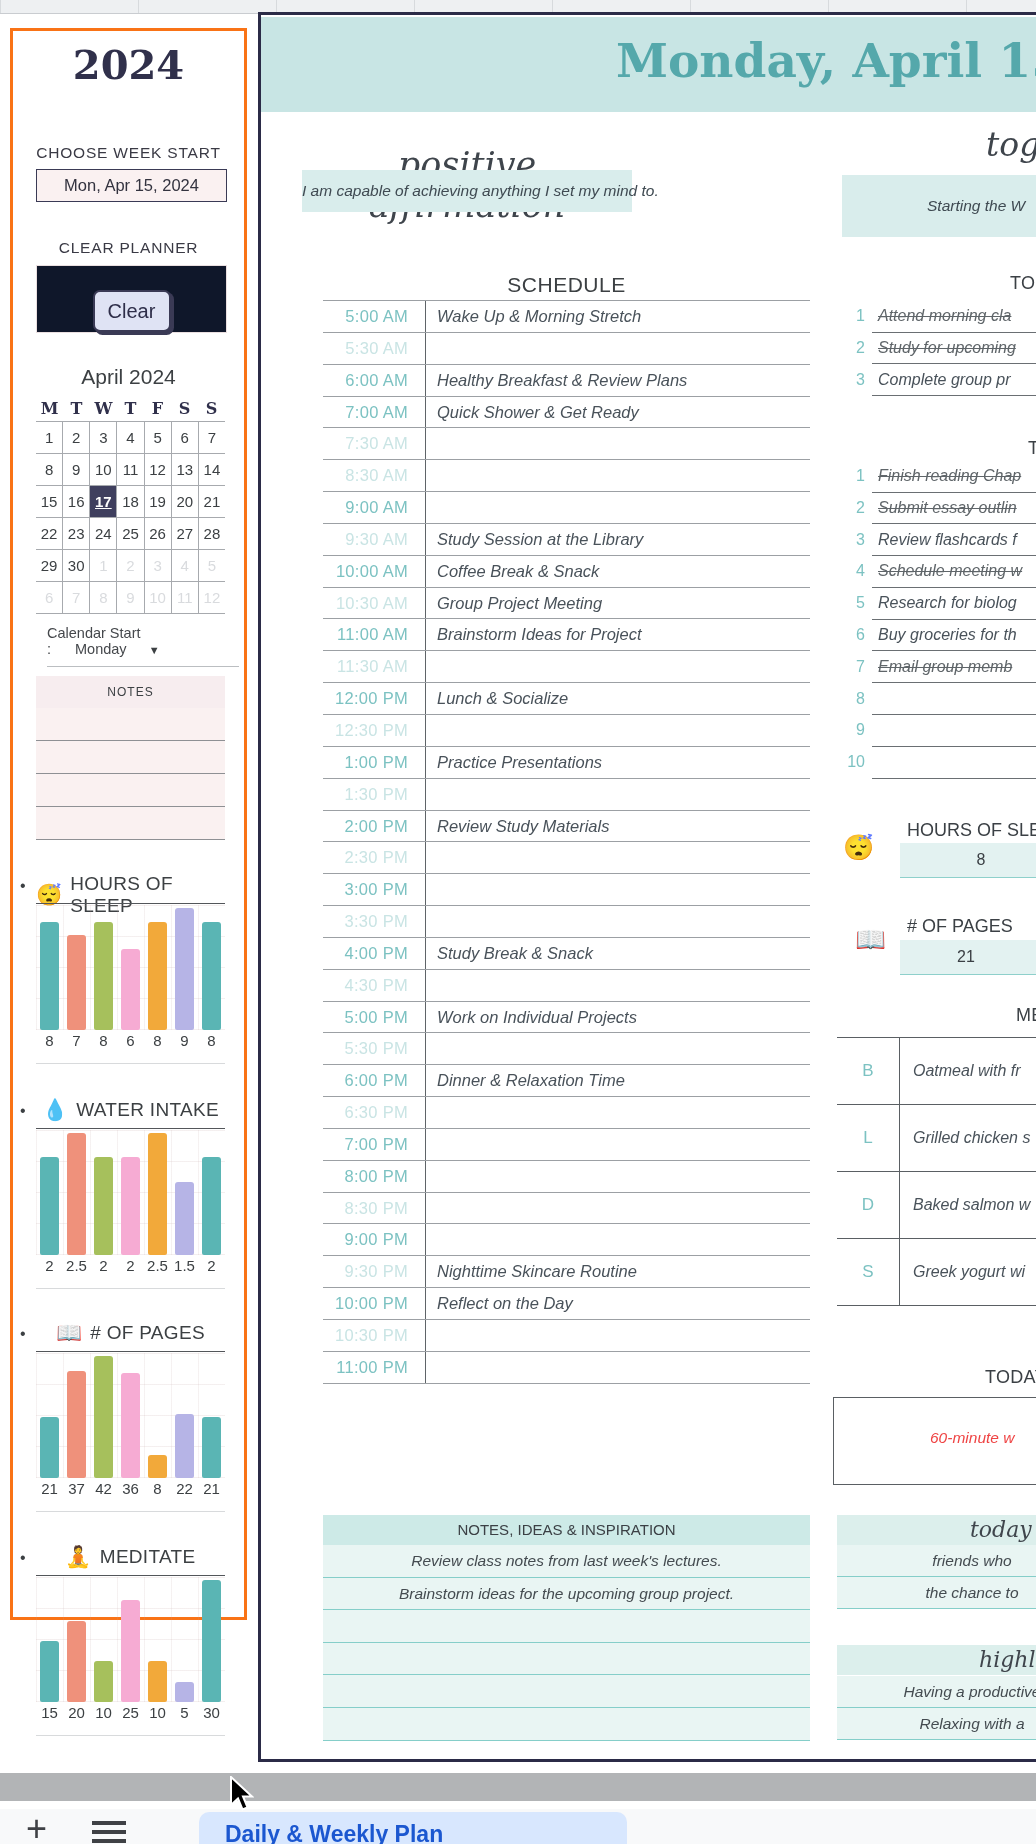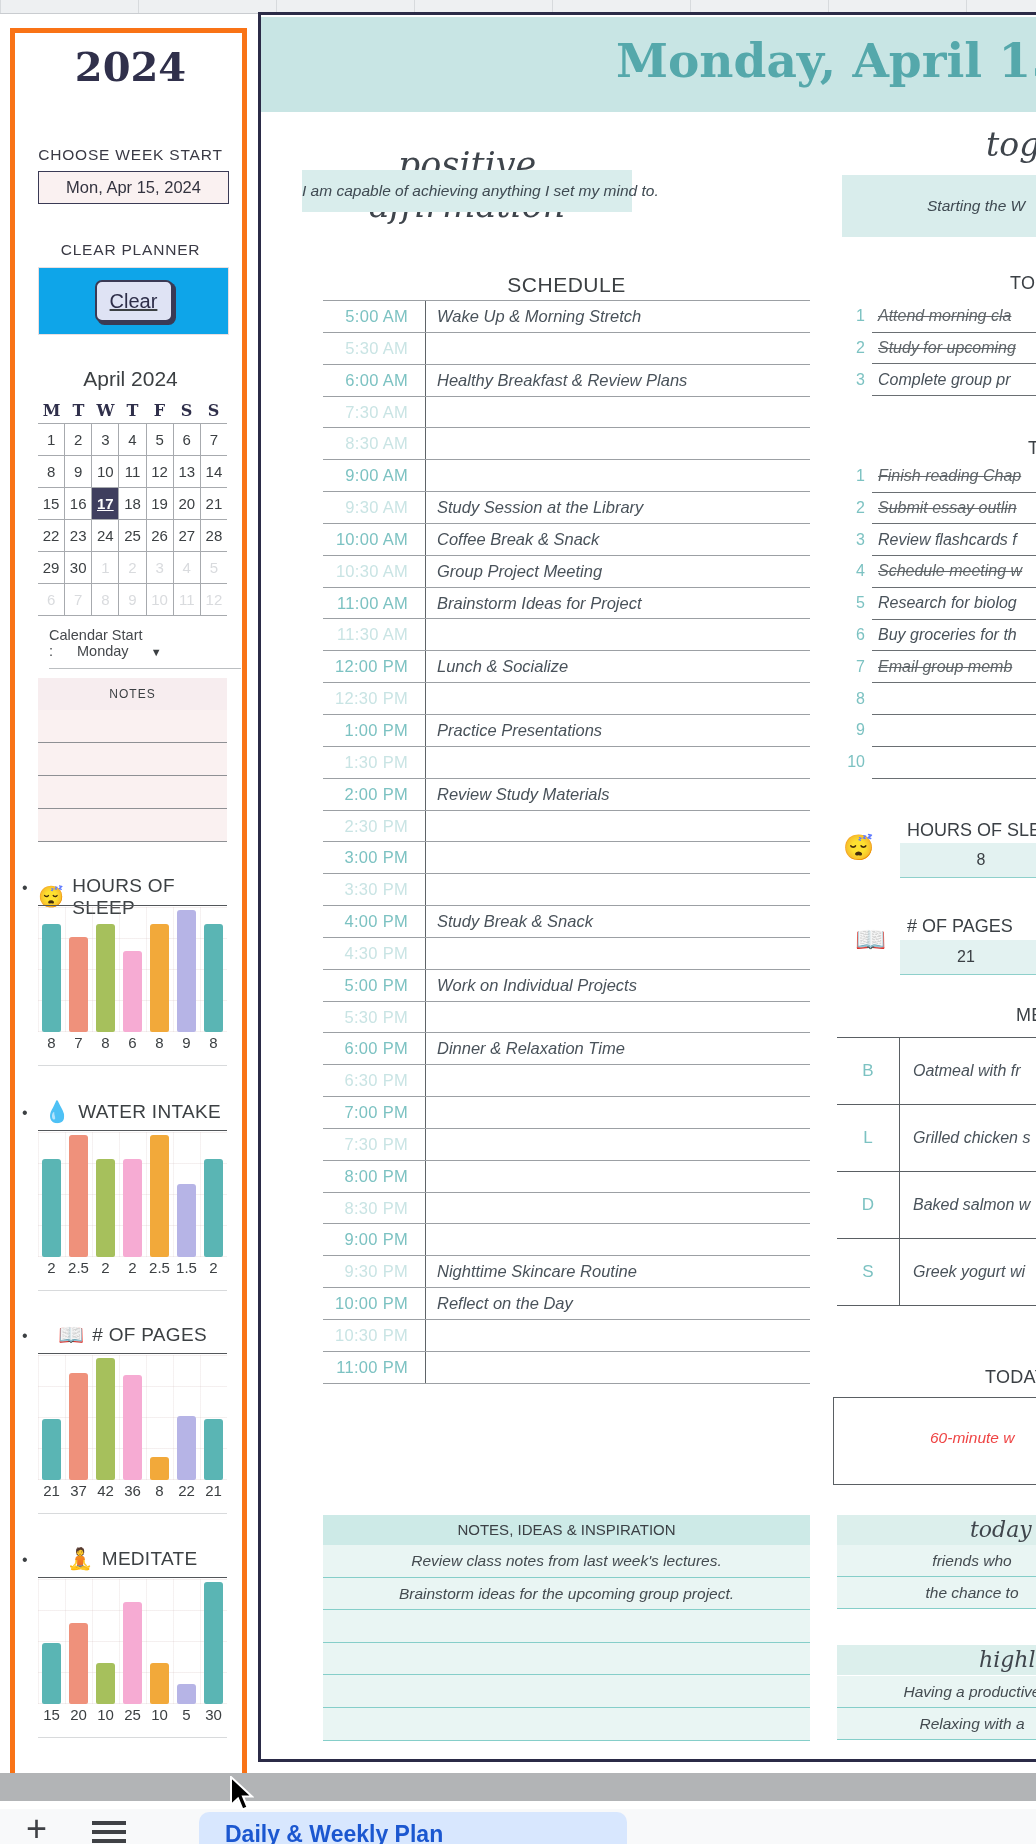--- a/index.html
+++ b/index.html
@@ -4,30 +4,30 @@
 <style>
   html,body{margin:0;padding:0;}
   body{width:1036px;height:1844px;position:relative;overflow:hidden;background:#ffffff;
        font-family:"Liberation Sans",sans-serif;color:#3c4043;}
   .abs{position:absolute;}
   
   #topstrip{left:0;top:0;width:1036px;height:13px;background:#eef0f2;
     background-image:linear-gradient(90deg,#d7dadd 1px,transparent 1px);background-size:138px 100%;
     border-bottom:1px solid #c9ccd0;}
   
-  #sidebar{left:10px;top:28px;width:237px;height:1772px;border:5px solid #f97316;background:#fff;box-sizing:border-box;}
+  #sidebar{left:10px;top:28px;width:237px;height:1592px;border:3px solid #f97316;background:#fff;box-sizing:border-box;}
   #sidebar .in{position:absolute;}
   #year{left:0;top:10px;width:231px;text-align:center;font-family:"DejaVu Serif",serif;font-weight:bold;
         font-size:40px;color:#30304b;}
   #chooselbl{left:0;top:113px;width:231px;text-align:center;font-size:15.5px;letter-spacing:.8px;color:#3a3a45;}
   #datebox{left:23px;top:138px;width:189px;height:31px;background:#faf1f1;border:1.5px solid #3a3a55;
            text-align:center;line-height:31px;font-size:16.5px;color:#33333f;}
   #clearlbl{left:0;top:208px;width:231px;text-align:center;font-size:15.5px;letter-spacing:.8px;color:#3a3a45;}
-  #clearpanel{left:23px;top:234px;width:189px;height:66px;background:#0ea5e9;border:1px solid #eadfe0;
-              display:flex;align-items:center;justify-content:center;text-decoration:underline;}
+  #clearpanel{left:23px;top:234px;width:189px;height:66px;background:#0f172a;border:1px solid #eadfe0;
+              display:flex;align-items:flex-end;justify-content:center;}
   #clearbtn{width:78px;height:42px;background:#dfe3f4;border:2px solid #3a3a55;border-radius:7px;
             box-shadow:2.5px 2.5px 0 .5px #3a3a55;font-size:20px;color:#2e2e49;
             font-family:"Liberation Sans",sans-serif;}
   #caltitle{left:0;top:334px;width:231px;text-align:center;font-size:21px;color:#3c4043;}
   #cal-head{left:23px;top:368px;width:189px;display:flex;}
   .cal-h{flex:1;text-align:center;font-family:"DejaVu Serif",serif;font-weight:bold;font-size:16px;color:#30304b;}
   #cal-grid{left:23px;top:390px;width:189px;border-bottom:1px solid #a7aaae;}
   .cal-row{display:flex;height:31px;border-top:1px solid #a7aaae;}
   .cal-c{flex:1;text-align:center;line-height:31px;font-size:15px;color:#3c4043;border-right:1px solid #a7aaae;}
   .cal-c:last-child{border-right:none;}
@@ -332,20 +332,24 @@
       </div>
       <div class="srow">
         <span class="stime half">5:30 AM</span>
         <span class="sentry"></span>
       </div>
       <div class="srow">
         <span class="stime">6:00 AM</span>
         <span class="sentry">Healthy Breakfast &amp; Review Plans</span>
       </div>
       <div class="srow">
+        <span class="stime">7:00 AM</span>
+        <span class="sentry">Quick Shower &amp; Get Ready</span>
+      </div>
+      <div class="srow">
         <span class="stime half">7:30 AM</span>
         <span class="sentry"></span>
       </div>
       <div class="srow">
         <span class="stime half">8:30 AM</span>
         <span class="sentry"></span>
       </div>
       <div class="srow">
         <span class="stime">9:00 AM</span>
         <span class="sentry"></span>
@@ -421,24 +425,20 @@
       <div class="srow">
         <span class="stime">6:00 PM</span>
         <span class="sentry">Dinner &amp; Relaxation Time</span>
       </div>
       <div class="srow">
         <span class="stime half">6:30 PM</span>
         <span class="sentry"></span>
       </div>
       <div class="srow">
         <span class="stime">7:00 PM</span>
-        <span class="sentry"></span>
-      </div>
-      <div class="srow">
-        <span class="stime half">7:30 PM</span>
         <span class="sentry"></span>
       </div>
       <div class="srow">
         <span class="stime">8:00 PM</span>
         <span class="sentry"></span>
       </div>
       <div class="srow">
         <span class="stime half">8:30 PM</span>
         <span class="sentry"></span>
       </div>

